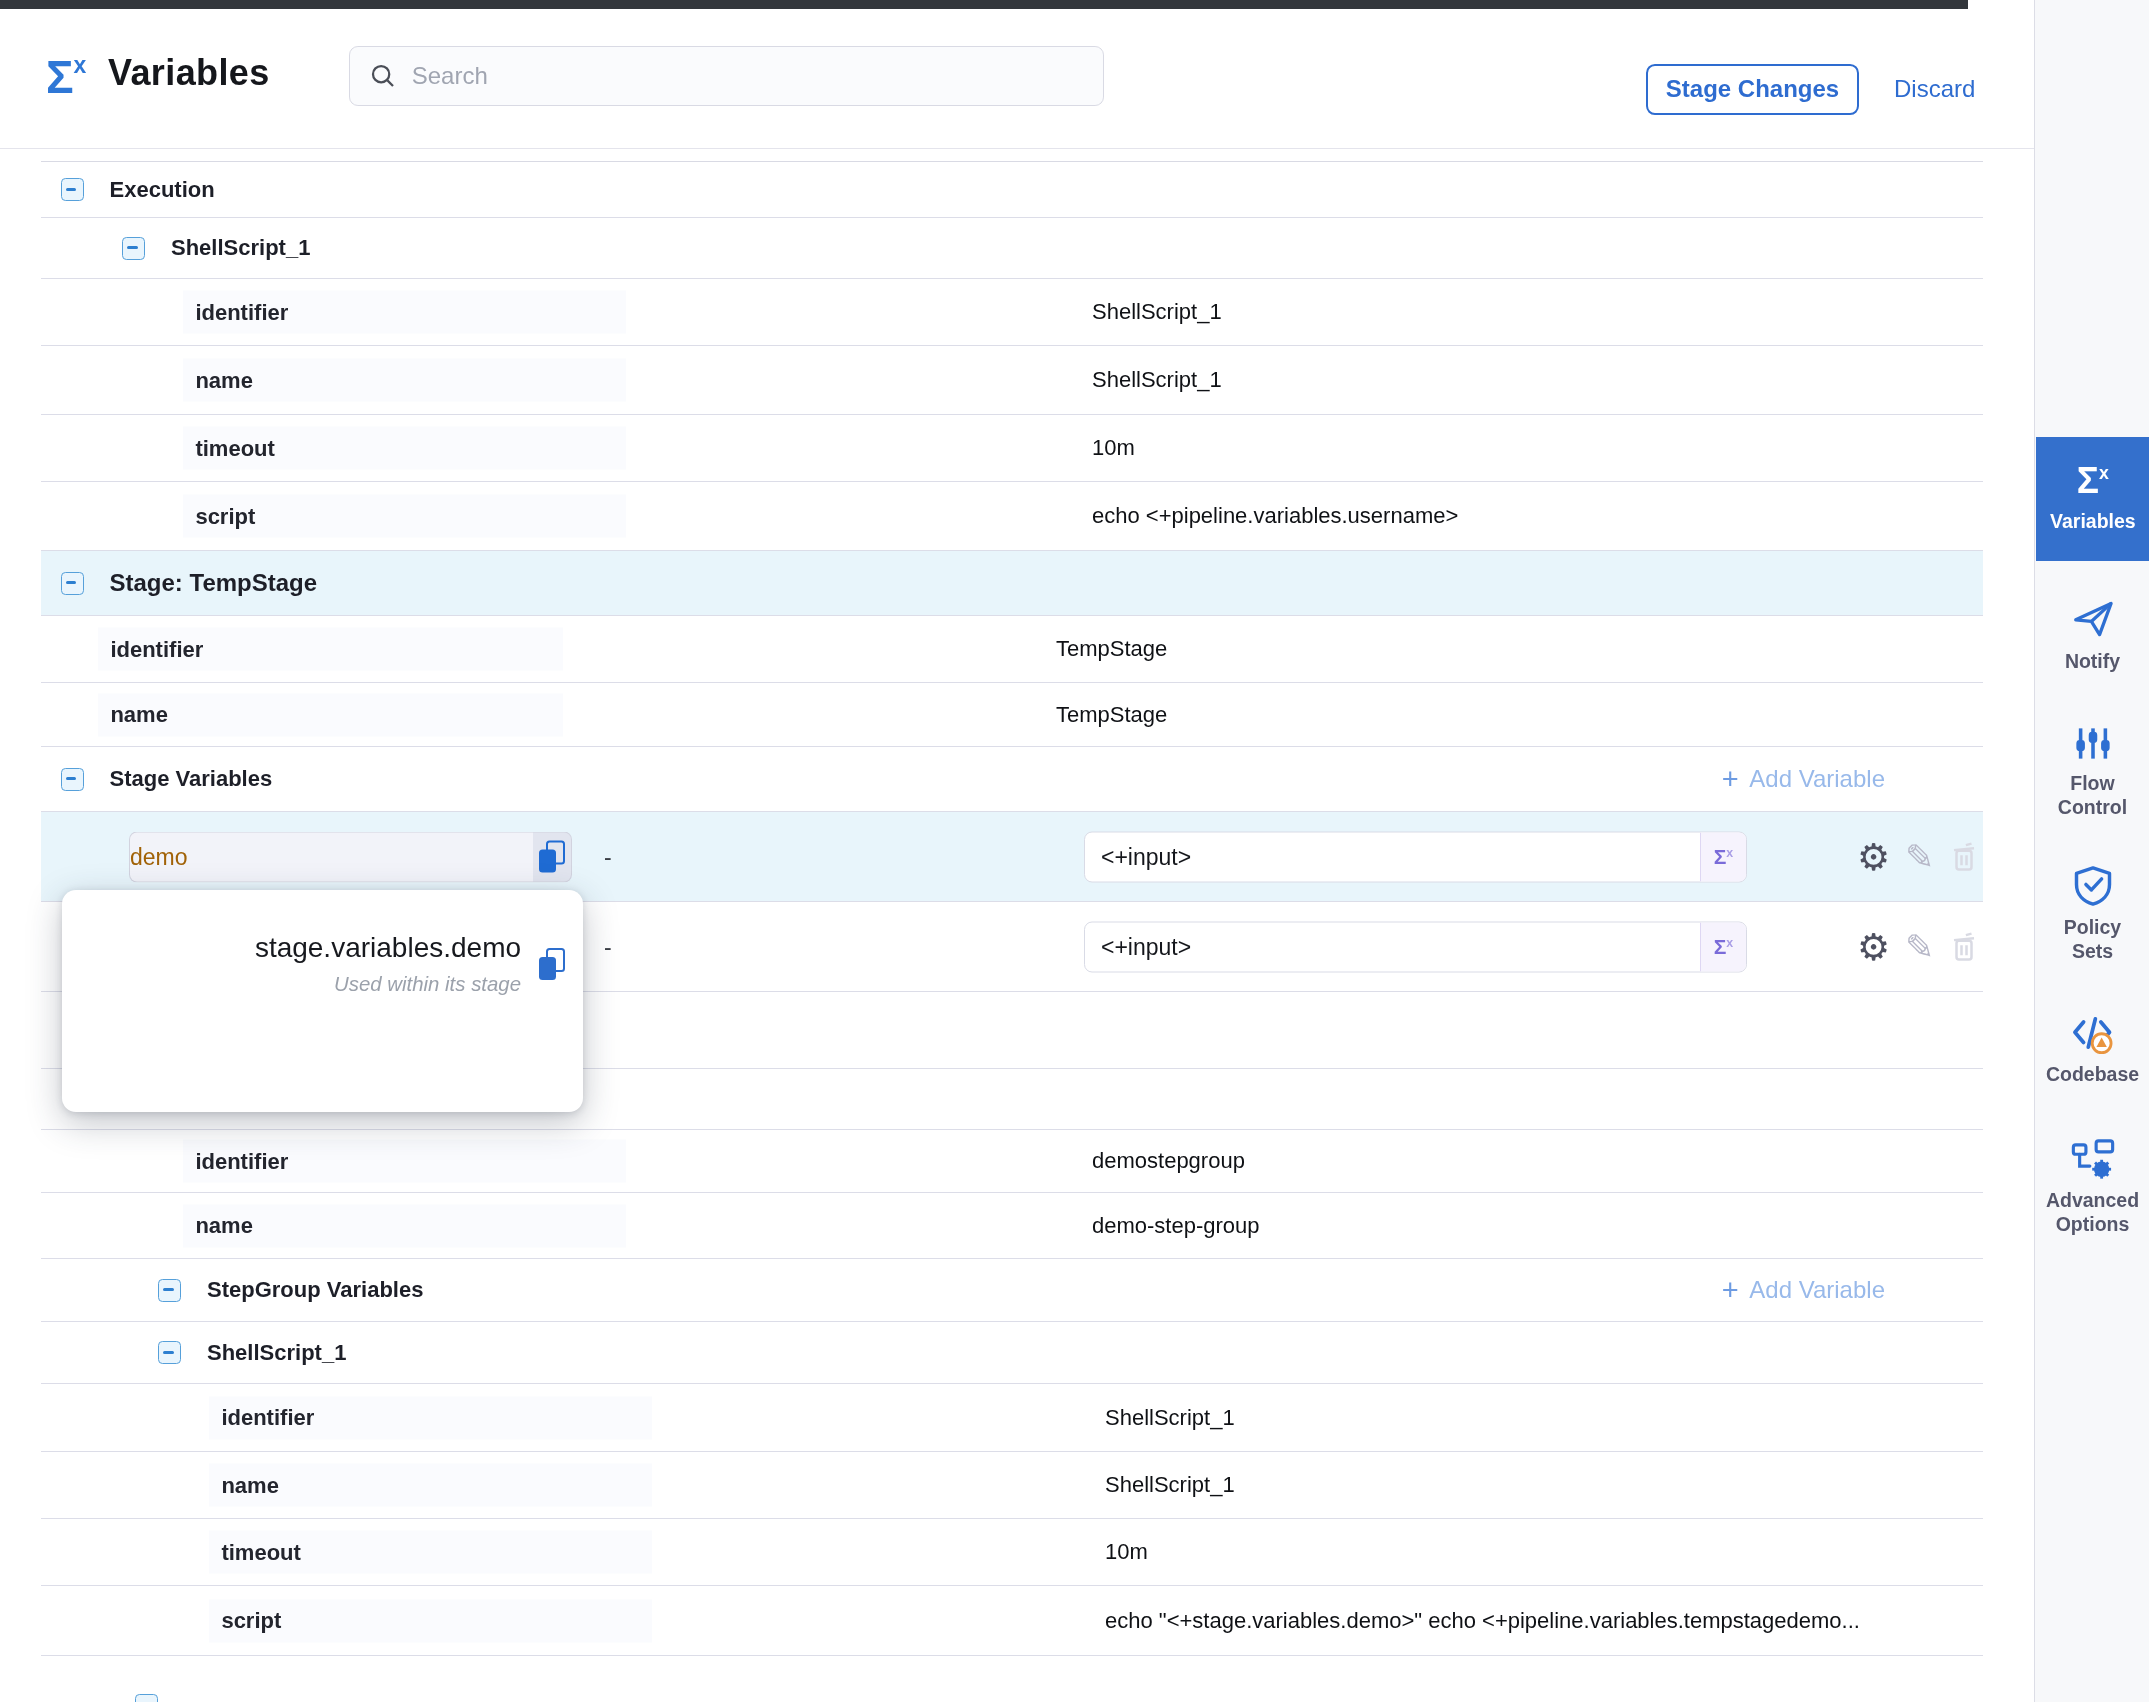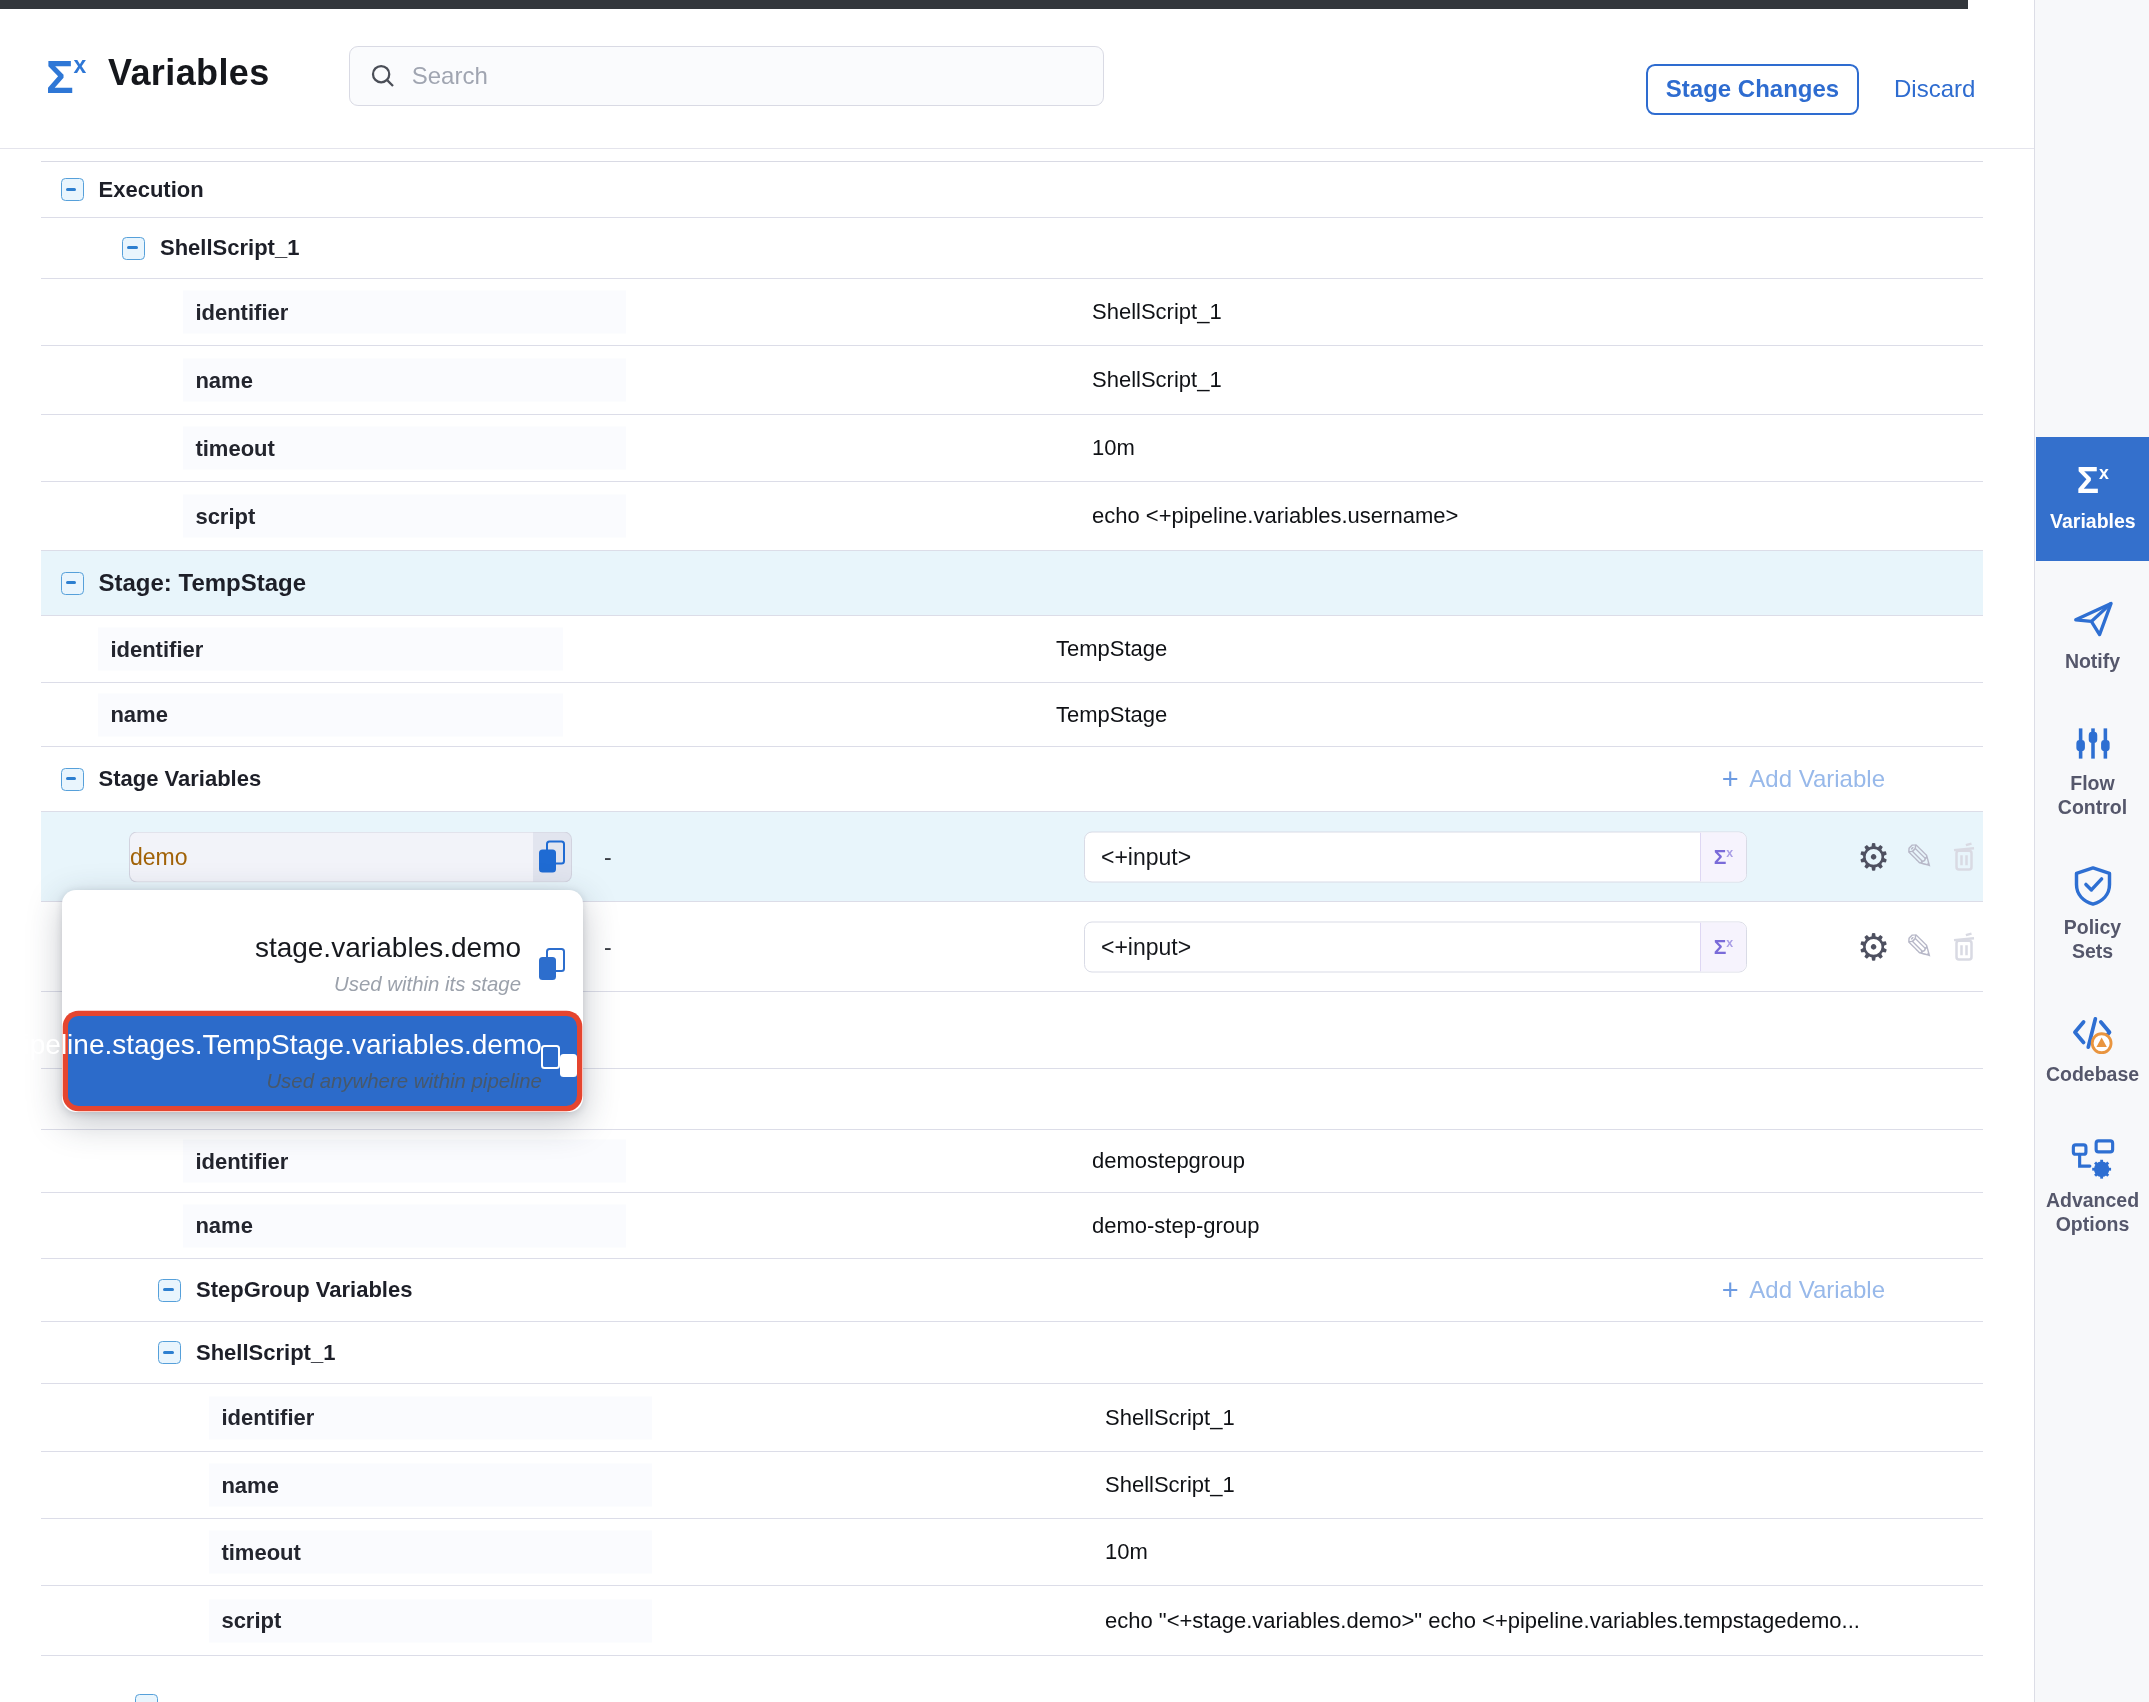--- a/index.html
+++ b/index.html
@@ -31,21 +31,21 @@
   .tile-sigma { color:#fff; font-weight:bold; }
   .tile-sigma .sig { font-size:37px; }
   .tile-sigma .sup { font-size:17.7px; vertical-align:14px; }
 
   
   .table { position:absolute; left:41px; top:161px; width:1942px; border-top:0.9px solid #d9dae4; }
   .row { position:relative; border-bottom:0.9px solid #dcdde8; background:#fff; }
   .row.teal { background:#e8f5fb; }
   .minus { display:inline-block; width:23px; height:23px; border:1.8px solid #56a0da; border-radius:4.4px; background:#e9f5fd; position:relative; vertical-align:middle; cursor:pointer; flex:0 0 auto; }
   .minus::after { content:""; position:absolute; left:4.4px; top:8.9px; width:10.6px; height:2.7px; background:#2d7fd0; border-radius:1.8px; }
-  .tree { position:absolute; top:50%; transform:translateY(-50%); display:flex; align-items:center; gap:15px; }
+  .tree { position:absolute; top:50%; transform:translateY(-50%); display:flex; align-items:center; gap:26px; }
   .tree .t-label { font-size:22px; font-weight:bold; color:#1d1f28; }
   .tree .t-label.big { font-size:24px; }
   .strip { position:absolute; top:50%; transform:translateY(-50%); height:43px; width:443px; background:#fafbfe; display:flex; align-items:center; padding-left:12.4px; }
   .strip .f-label { font-size:22px; font-weight:700; color:#23252e; }
   .val { position:absolute; top:50%; transform:translateY(-50%); font-size:22px; font-weight:500; color:#0f1115; white-space:nowrap; }
   .addvar { position:absolute; right:98px; top:50%; transform:translateY(-50%); display:flex; align-items:center; gap:10.6px; cursor:pointer; }
   .addvar .plus { font-size:29px; color:#6d9be2; font-weight:500; line-height:26.6px; }
   .addvar .av-label { font-size:24px; color:#98b9ea; font-weight:500; }
 
   
@@ -305,27 +305,20 @@
 <span class="minus partial-minus"></span>
 
 <div class="popover">
   <div class="pop-item one">
     <div class="tx">
       <div class="p-path">stage.variables.demo</div>
       <div class="p-scope">Used within its stage</div>
     </div>
     <span class="copy-gl cpy"></span>
   </div>
-  <div class="pop-item two">
-    <div class="tx">
-      <div class="p-path">pipeline.stages.TempStage.variables.demo</div>
-      <div class="p-scope">Used anywhere within pipeline</div>
-    </div>
-    <span class="copy-gl cpy"></span>
-  </div>
 </div>
 
 <div class="sidebar">
   <div class="side-item active" style="top:437px;height:124px;padding-top:23px">
     <div class="tile-sigma"><span class="sig">Σ</span><span class="sup">x</span></div>
     <div class="side-label">Variables</div>
   </div>
 
   <div class="side-item" style="top:596px">
     <div style="display:flex;justify-content:center">

